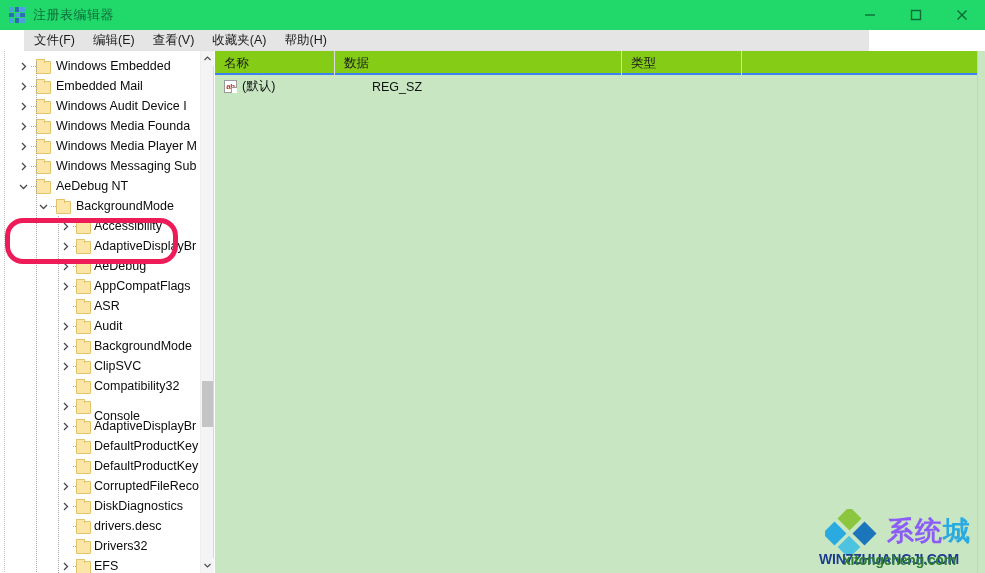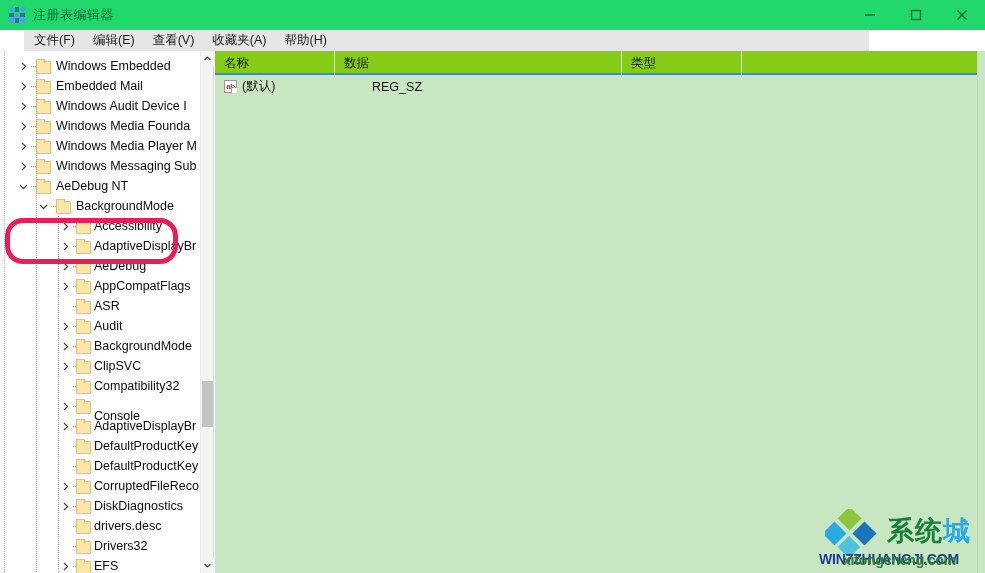--- a/index.html
+++ b/index.html
@@ -224,21 +224,21 @@
     width: 160px; height: 66px;
     pointer-events: none;
   }
   .wm-logo { position: absolute; left: 8px; top: 6px; width: 58px; height: 46px; }
   .wm-cn {
     position: absolute; left: 70px; top: 10px;
     font-size: 27px; font-weight: bold;
     letter-spacing: 1px;
     white-space: nowrap;
   }
-  .wm-cn .g { color: #15803d; }
+  .wm-cn .g { color: #8b5cf6; }
   .wm-cn .b { color: #29abe2; }
   .wm-url1 {
     position: absolute; left: 2px; top: 48px;
     font-size: 14px; font-weight: bold; color: #1b3d8f;
     letter-spacing: -0.2px; white-space: nowrap;
   }
   .wm-url2 {
     position: absolute; left: 26px; top: 49px;
     font-size: 14px; font-weight: bold; color: #2f7d32;
     letter-spacing: -0.2px; white-space: nowrap;

